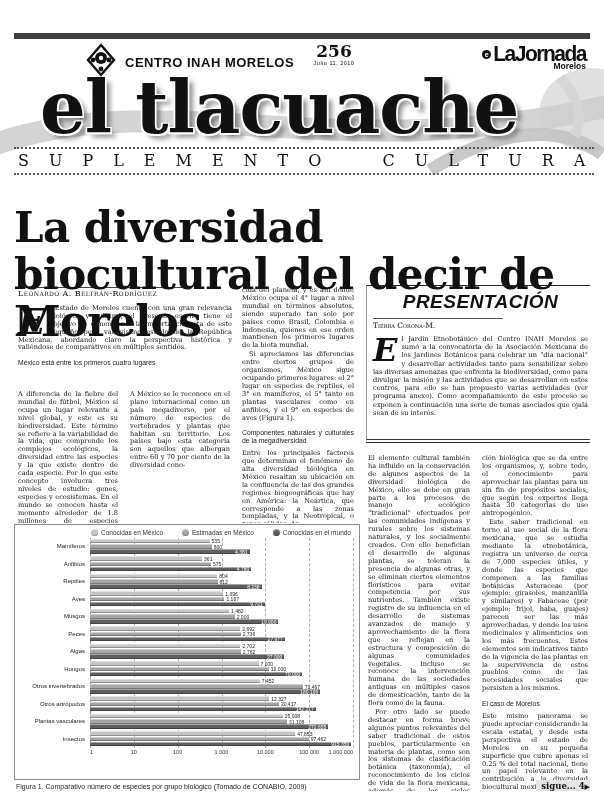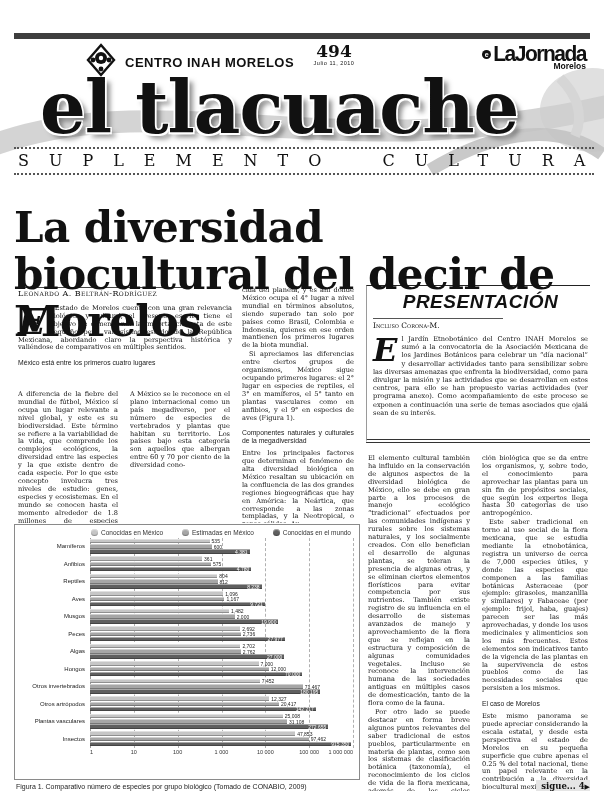--- a/index.html
+++ b/index.html
@@ -110,21 +110,21 @@
           <circle cx="9" cy="17" r="2.4" fill="#111" stroke="none"></circle>
           <circle cx="25" cy="17" r="2.4" fill="#111" stroke="none"></circle>
           <circle cx="17" cy="26" r="2.4" fill="#111" stroke="none"></circle>
         </g>
         <circle cx="17" cy="15" r="2.2" fill="#fff"></circle>
       </svg>
     </span>
     <span class="inah-name">CENTRO INAH MORELOS</span>
   </div>
   <div class="issue">
-    <div class="issue-num">494</div>
+    <div class="issue-num">256</div>
     <div class="issue-date">Julio 11, 2010</div>
   </div>
   <div class="jornada">
     <div class="jornada-line">
       <span class="jornada-dot">e</span>
       <span class="jornada-name">LaJornada</span>
     </div>
     <div class="jornada-region">Morelos</div>
   </div>
 </div>
@@ -371,21 +371,21 @@
           <span class="tick" style="left: 100%; transform: translateX(-100%);">1 000 000</span>
         </div>
     </div>
   </div>
   <div class="caption">Figura 1. Comparativo número de especies por grupo biológico (Tomado de CONABIO, 2009)</div>
 </div>
 
 <div class="rightcol">
   <div class="presbox">
     <div class="pres-title">PRESENTACIÓN</div>
-    <div class="pres-byline">Incluso Corona-M.</div>
+    <div class="pres-byline">Tierra Corona-M.</div>
     <div class="pres-body">
       <span class="dc">E</span><span>l Jardín Etnobotánico del Centro INAH Morelos se sumó a la convocatoria de la Asociación Mexicana de los Jardines Botánicos para celebrar un “día nacional” y desarrollar actividades tanto para sensibilizar sobre las diversas amenazas que enfrenta la biodiversidad, como para divulgar la misión y las actividades que se desarrollan en estos centros, para ello se han propuesto varias actividades (ver programa anexo). Como acompañamiento de este proceso se exponen a continuación una serie de temas asociados que ojalá sean de su interés.</span>
     </div>
   </div>
   <div class="contcols">
     <div class="colD jt">
       <p>El elemento cultural también ha influido en la conservación de algunos aspectos de la diversidad biológica de México, ello se debe en gran parte a los procesos de manejo ecológico “tradicional” efectuados por las comunidades indígenas y rurales sobre los sistemas naturales, y los socialmente creados. Con ello benefician el desarrollo de algunas plantas, se toleran la presencia de algunas otras, y se eliminan ciertos elementos florísticos para evitar competencia por sus nutrientes. También existe registro de su influencia en el desarrollo de sistemas avanzados de manejo y aprovechamiento de la flora que se reflejan en la estructura y composición de algunas comunidades vegetales. Incluso se reconoce la intervención humana de las sociedades antiguas en múltiples casos de domesticación, tanto de la flora como de la fauna.</p>
       <p>Por otro lado se puede destacar en forma breve algunos puntos relevantes del saber tradicional de estos pueblos, particularmente en materia de plantas, como son los sistemas de clasificación botánica (taxonomía), el reconocimiento de los ciclos de vida de la flora mexicana, además de los ciclos ecológicos y biológicos de diversos ecosistemas, la interac-</p>
     </div>
     <div class="colE jt">

